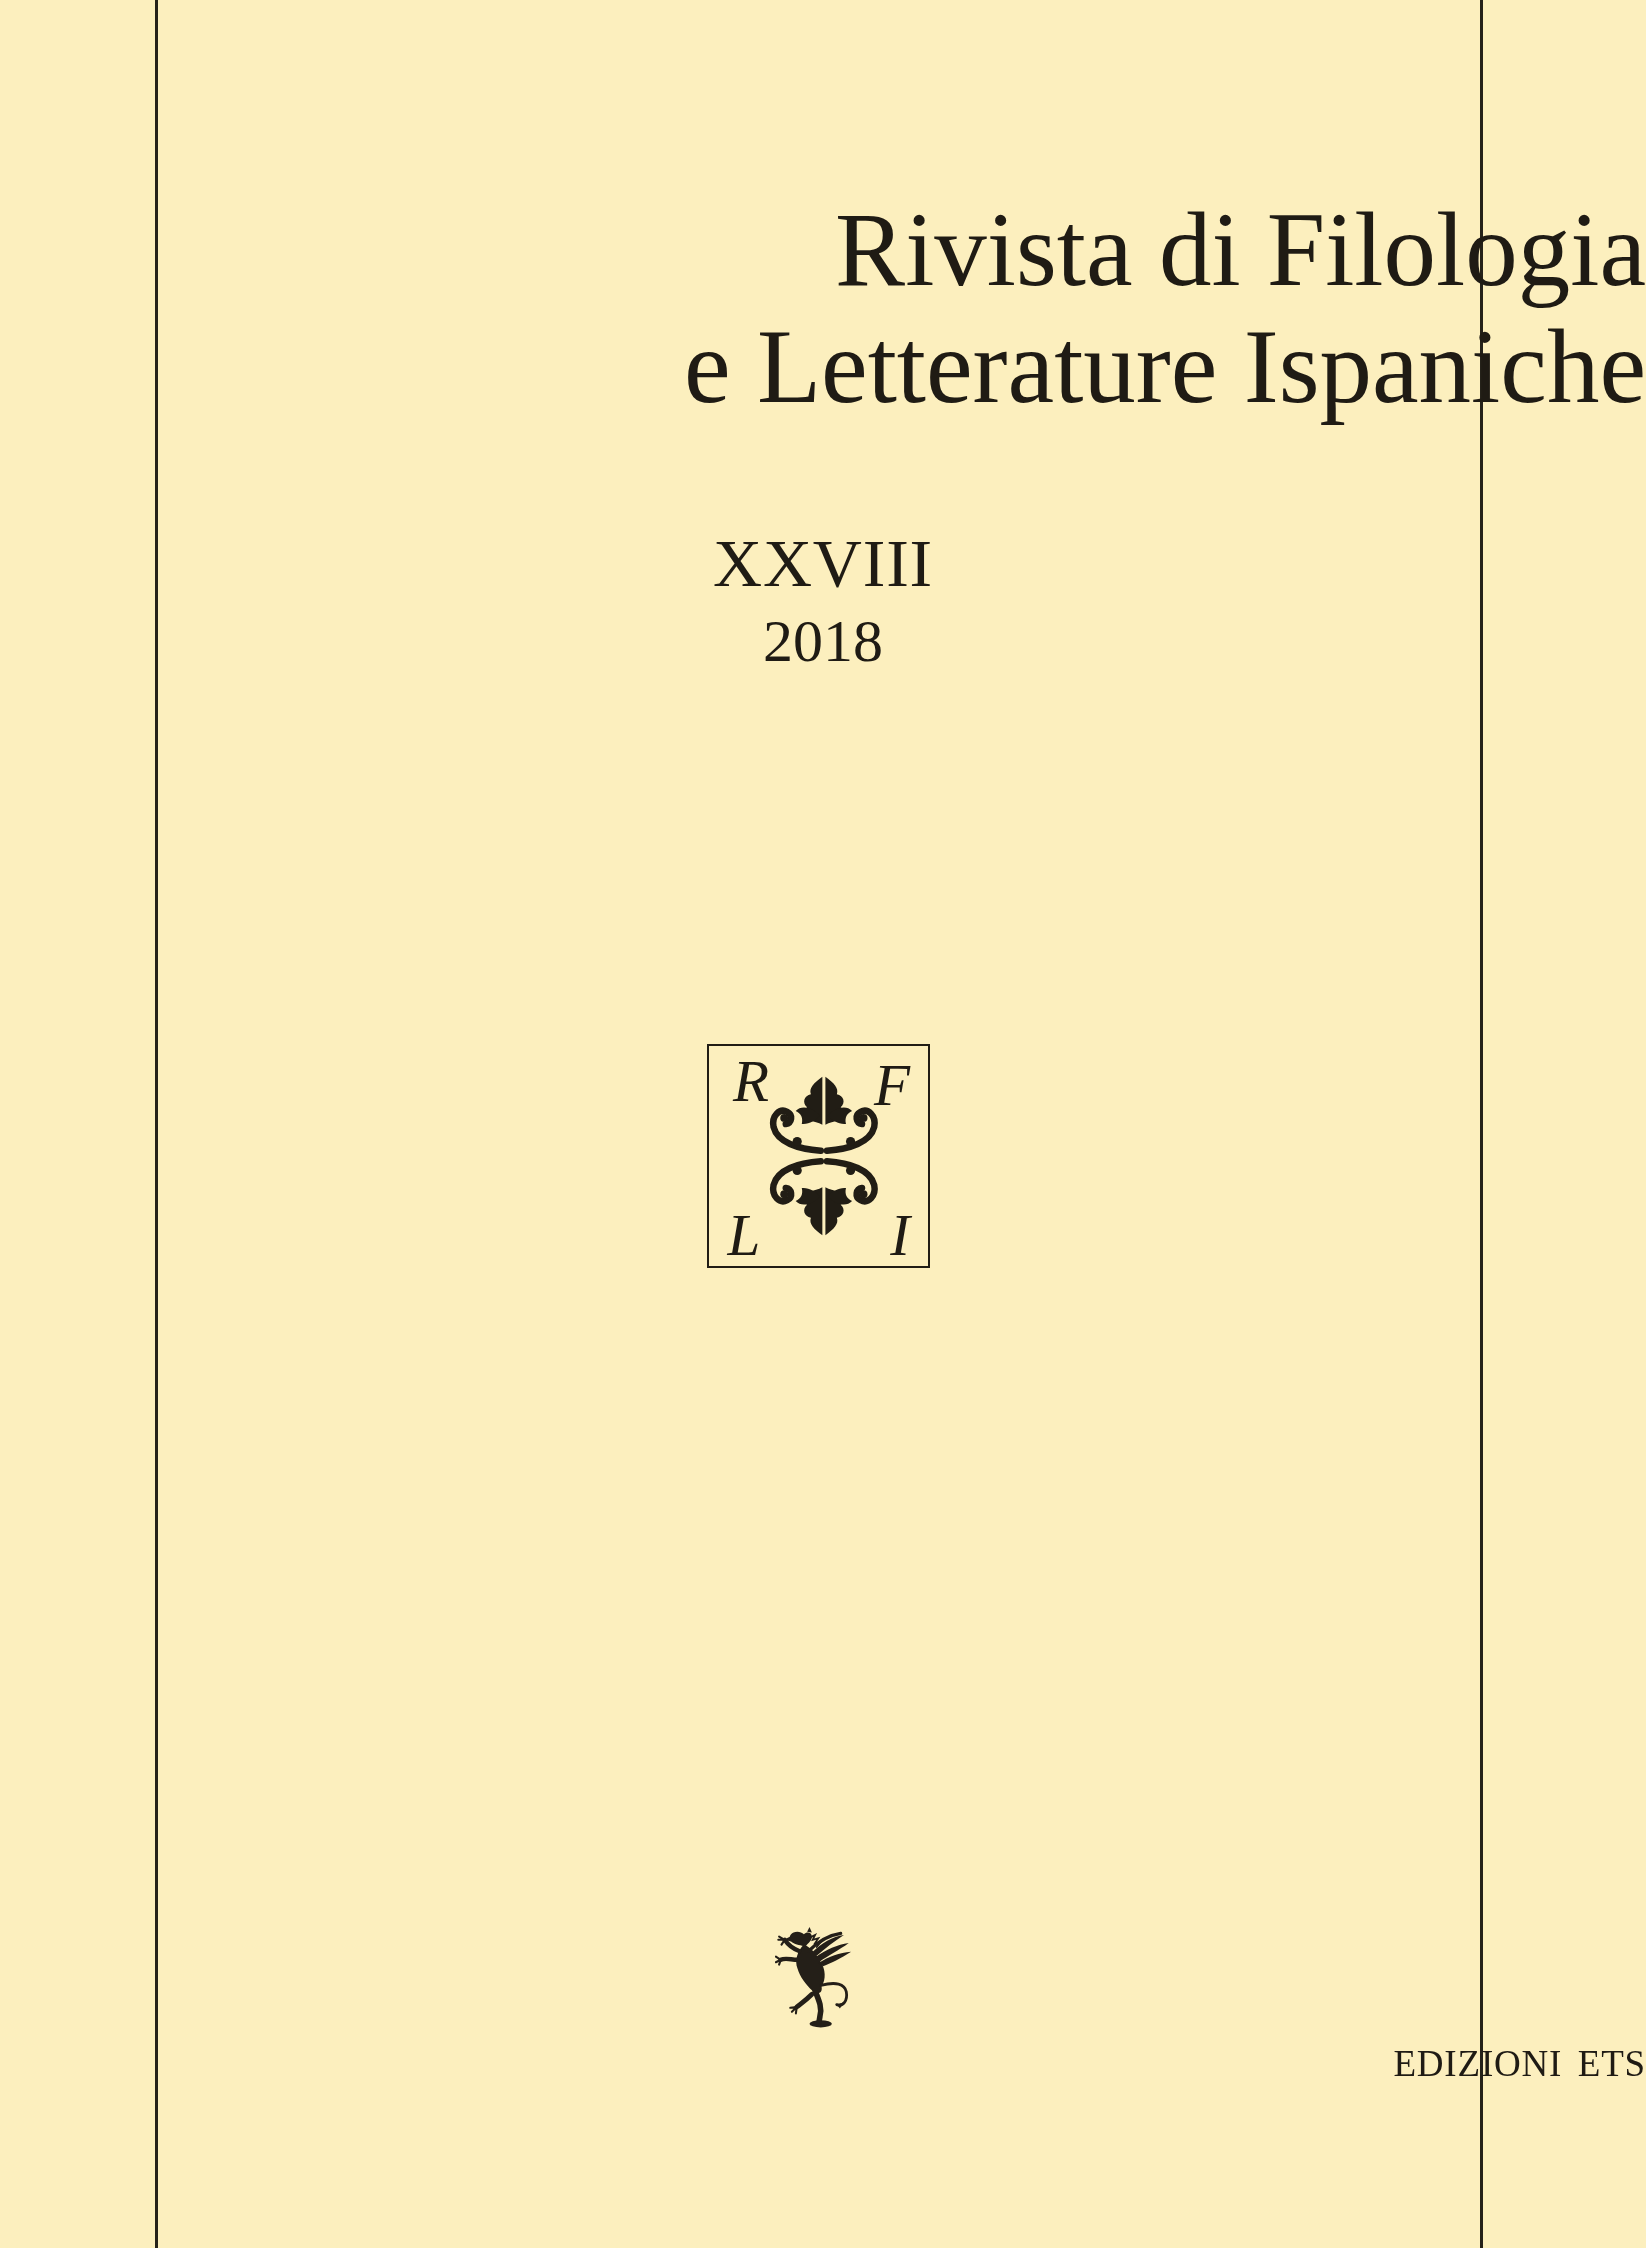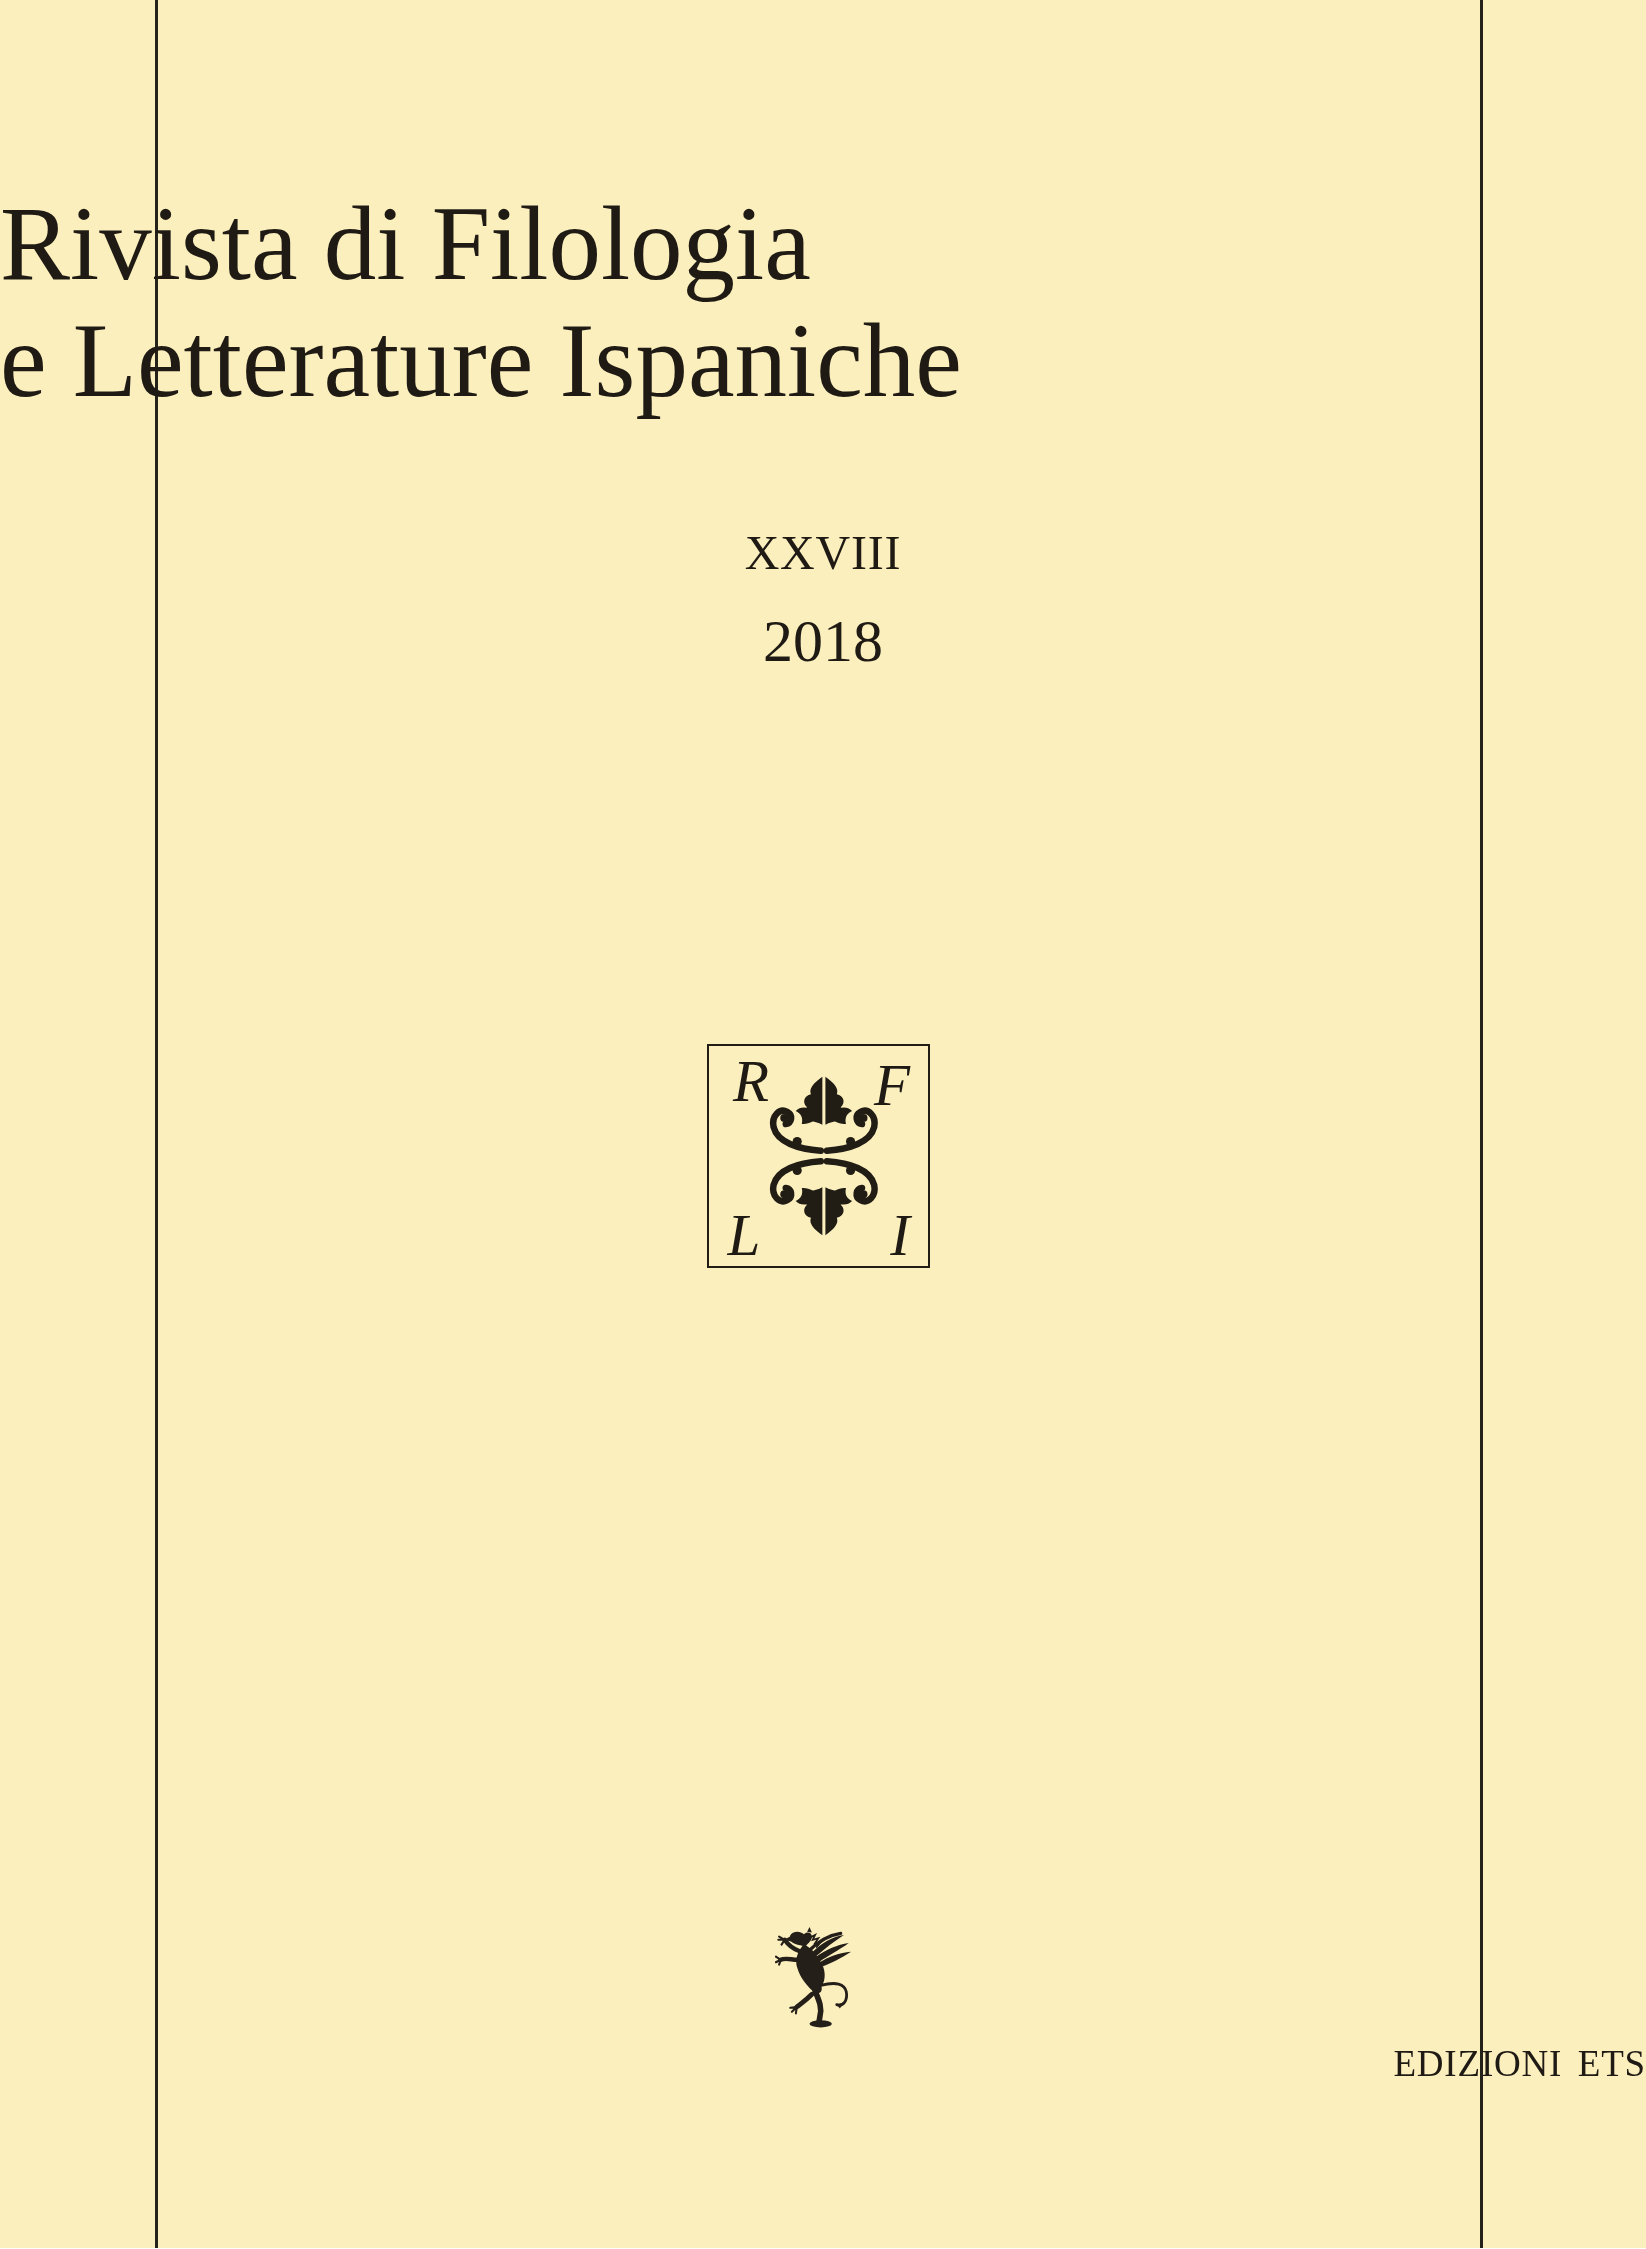--- a/index.html
+++ b/index.html
@@ -17,34 +17,34 @@
     top: 0;
     bottom: 2.4px;
     width: 3.2px;
     background: #25221A;
   }
   .rule-left  { left: 155px; }
   .rule-right { left: 1480px; }
 
   .title-block {
     position: absolute;
-    top: 186px;
+    top: 192px;
     left: 0;
     right: 0;
-    text-align: left;
+    text-align: right;
     font-size: 105px;
     line-height: 1.11;
     letter-spacing: 0px;
   }
   .volume-number {
     position: absolute;
     top: 529px;
     left: 0; right: 0;
     text-align: center;
-    font-size: 48px;
+    font-size: 68px;
     line-height: 1;
     letter-spacing: 0.8px;
   }
   .volume-year {
     position: absolute;
     top: 611px;
     left: 0; right: 0;
     text-align: center;
     font-size: 60px;
     line-height: 1;

